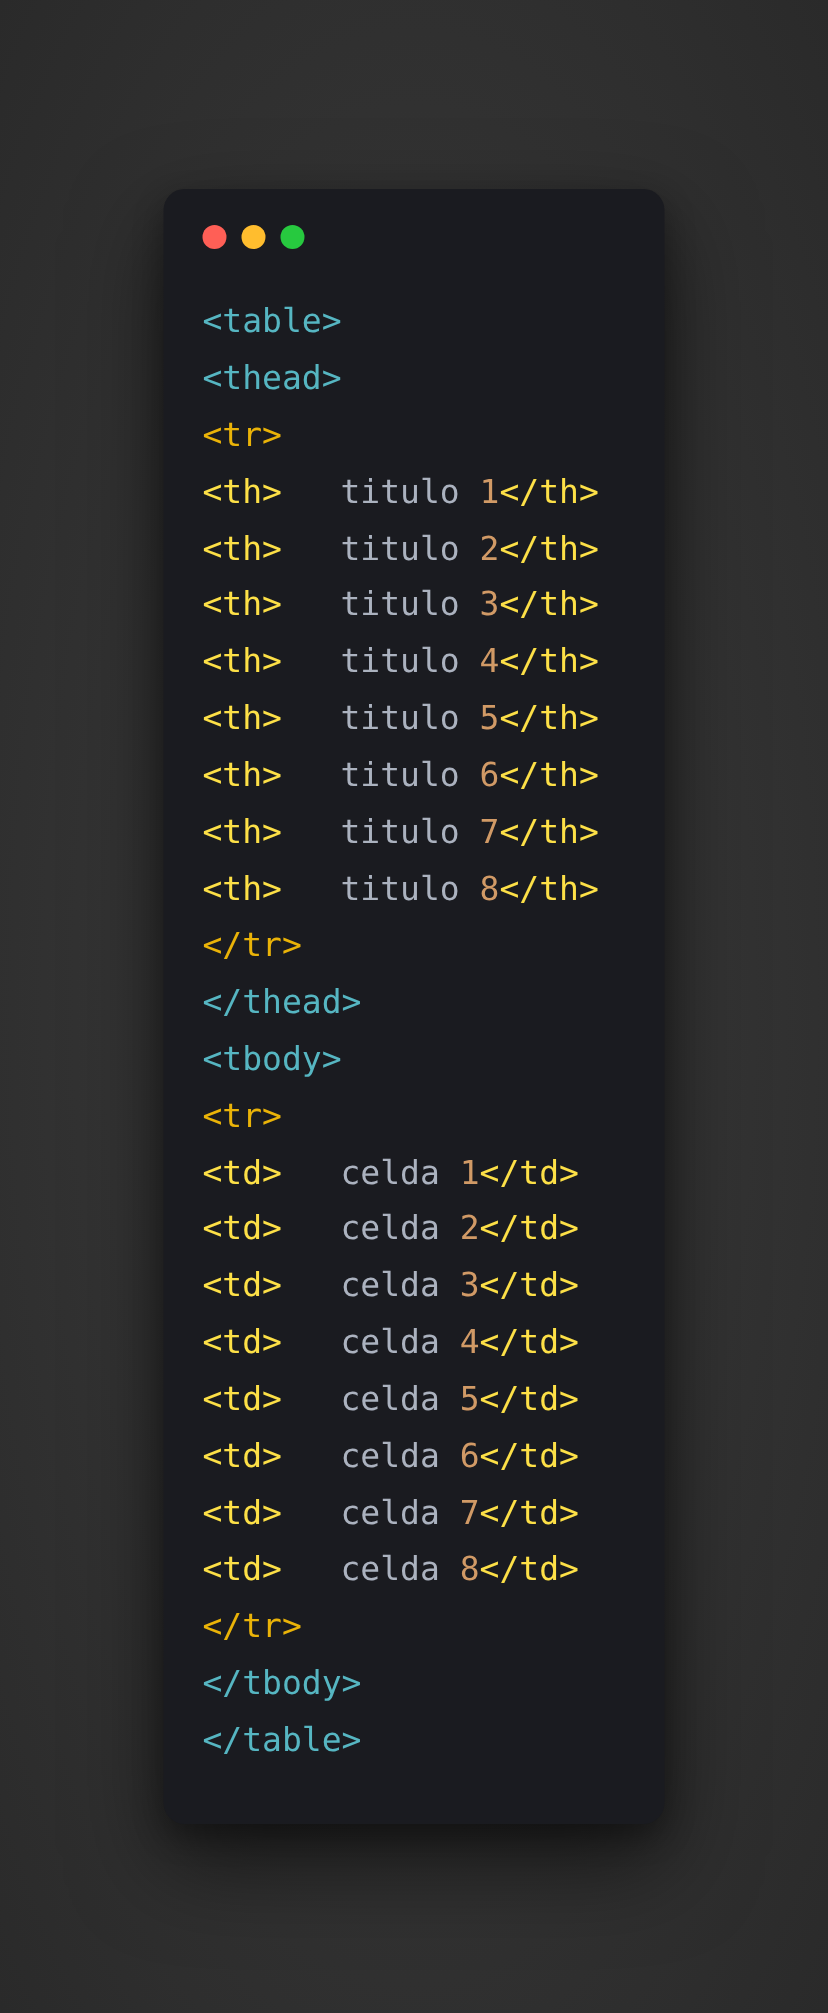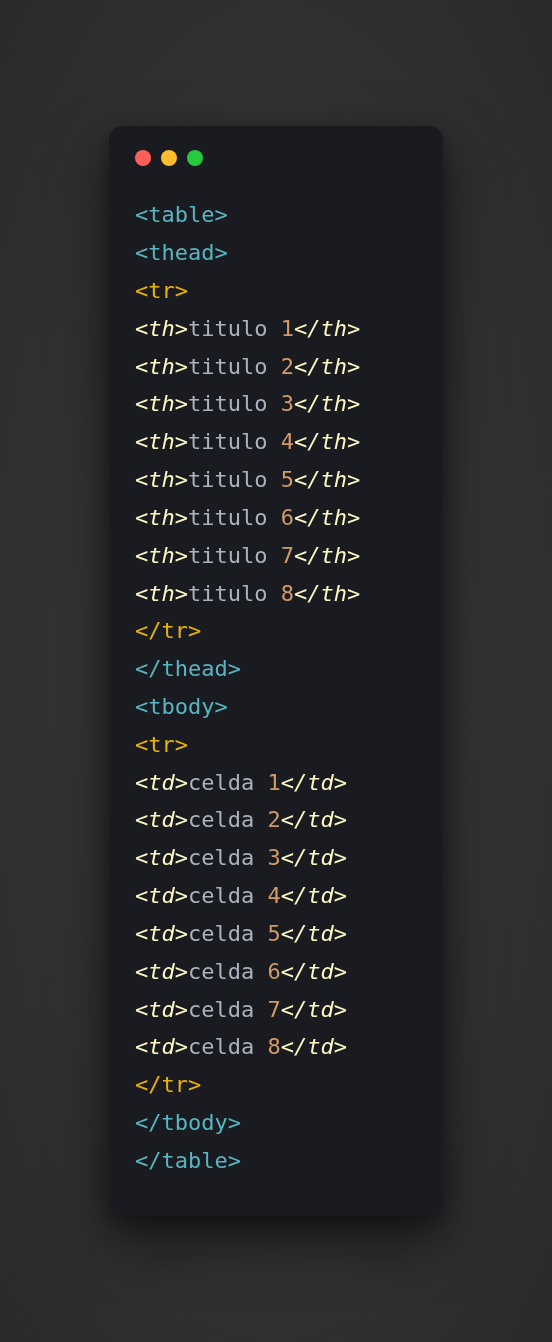--- a/index.html
+++ b/index.html
@@ -39,22 +39,22 @@
     .dot.yellow { background: #ffbd2e; }
     .dot.green { background: #27c93f; }
     .code {
       font-size: 22px;
       line-height: 1.72;
       white-space: pre;
       letter-spacing: 0px;
     }
     .c-blue { color: #56b6c2; text-align: center; }
     .c-red { color: #eab308; }
-    .c-green { color: #fef9c3; font-style: italic; }
-    .t-white { color: #abb2bf; }
+    .c-green { color: #fde047; }
+    .t-white { color: #abb2bf; margin-left: 39px; }
     .t-orange { color: #d19a66; }
   </style>
 </head>
 <body>
 
 <div class="window">
   <div class="traffic-lights">
     <div class="dot red"></div>
     <div class="dot yellow"></div>
     <div class="dot green"></div>

